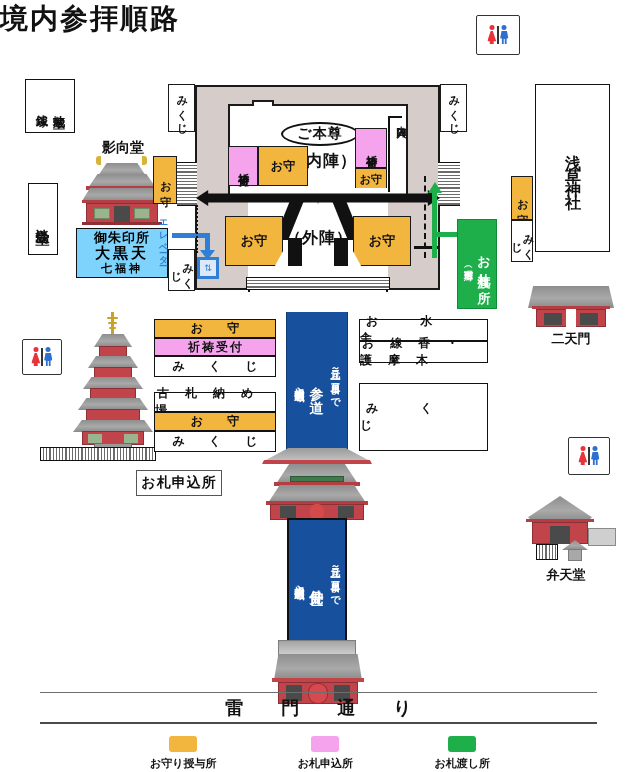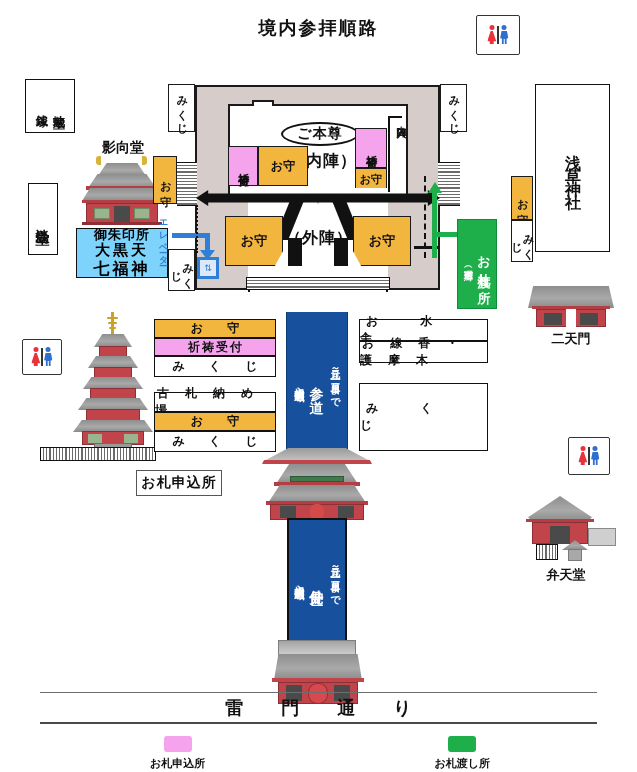--- a/index.html
+++ b/index.html
@@ -12,23 +12,23 @@
   }
   .abs { position: absolute; }
   
   .vtext {
     writing-mode: vertical-rl;
     text-orientation: upright;
     letter-spacing: 1px;
   }
   
   #title {
-    left: 0; right: 0; top: 16px;
-    text-align: center;
-    font-size: 18px;
+    left: 0; right: 0; top: 0;
+    text-align: left;
+    font-size: 28px;
     font-weight: 700;
     color: #111;
     letter-spacing: 2px;
   }
   
   .toilet {
     border: 1.5px solid #333;
     background: #fff;
     display: flex;
     align-items: center;
@@ -170,21 +170,21 @@
   <div class="abs pillar-red" style="left:6px; top:47px; width:72px; height:20px;"></div>
   <div class="abs" style="left:14px; top:52px; width:16px; height:11px; background:#9ab48f; border:1px solid #6d8a63;"></div>
   <div class="abs" style="left:54px; top:52px; width:16px; height:11px; background:#9ab48f; border:1px solid #6d8a63;"></div>
   <div class="abs" style="left:34px; top:50px; width:16px; height:17px; background:#4a4a4a;"></div>
   <div class="abs" style="left:2px; top:66px; width:80px; height:3px; background:#8d2f34;"></div>
 </div>
 
 <div class="abs" style="left:76px; top:228px; width:92px; height:50px; background:#7dd3fc; border:1.5px solid #111; display:flex; flex-direction:column; align-items:center; justify-content:center; line-height:1.18;">
   <span style="font-size:13px; font-weight:700; letter-spacing:1px;">御朱印所</span>
   <span style="font-size:15px; font-weight:700; letter-spacing:3px;">大黒天</span>
-  <span style="font-size:16px; font-weight:700; letter-spacing:3px;">七福神</span>
+  <span style="font-size:11px; font-weight:700; letter-spacing:3px;">七福神</span>
 </div>
 
 <div class="abs toilet" style="left:22px; top:339px; width:40px; height:36px;">
   <div class="fig fem">
       <span class="head"></span>
       <span class="body"></span>
     </div>
   <div class="bar"></div>
   <div class="fig male">
       <span class="head"></span>
@@ -413,20 +413,24 @@
   <div class="abs" style="left:62px; top:31px; width:16px; height:16px; background:#4a4a4a;"></div>
   <div class="abs" style="left:36px; top:29px; width:20px; height:21px; background:#d8484f; border:1.5px solid #9e2c32; border-radius:45%;"></div>
 </div>
 
 <div class="abs street-line" style="left:40px; top:692px; width:557px;"></div>
 <div class="abs" style="left:40px; top:694px; width:557px; height:28px; display:flex; align-items:center; justify-content:center; font-size:18px; font-weight:700; color:#111; letter-spacing:10px; text-indent:10px;">雷　門　通　り</div>
 <div class="abs street-line" style="left:40px; top:722px; width:557px; height:2px; background:#4a4a4a;"></div>
 
 <div class="abs" style="left:150px; top:736px; width:340px; display:flex; justify-content:space-between;">
   <div style="display:flex; flex-direction:column; align-items:center; gap:4px;">
+    <span class="legend-sw" style="background:#f2b53e;"></span>
+    <span style="font-size:11px; font-weight:700; color:#111;">お守り授与所</span>
+  </div>
+  <div style="display:flex; flex-direction:column; align-items:center; gap:4px;">
     <span class="legend-sw" style="background:#f4a3ec;"></span>
     <span style="font-size:11px; font-weight:700; color:#111;">お札申込所</span>
   </div>
   <div style="display:flex; flex-direction:column; align-items:center; gap:4px;">
     <span class="legend-sw" style="background:#1faf4a;"></span>
     <span style="font-size:11px; font-weight:700; color:#111;">お札渡し所</span>
   </div>
 </div>
 
 </body></html>

